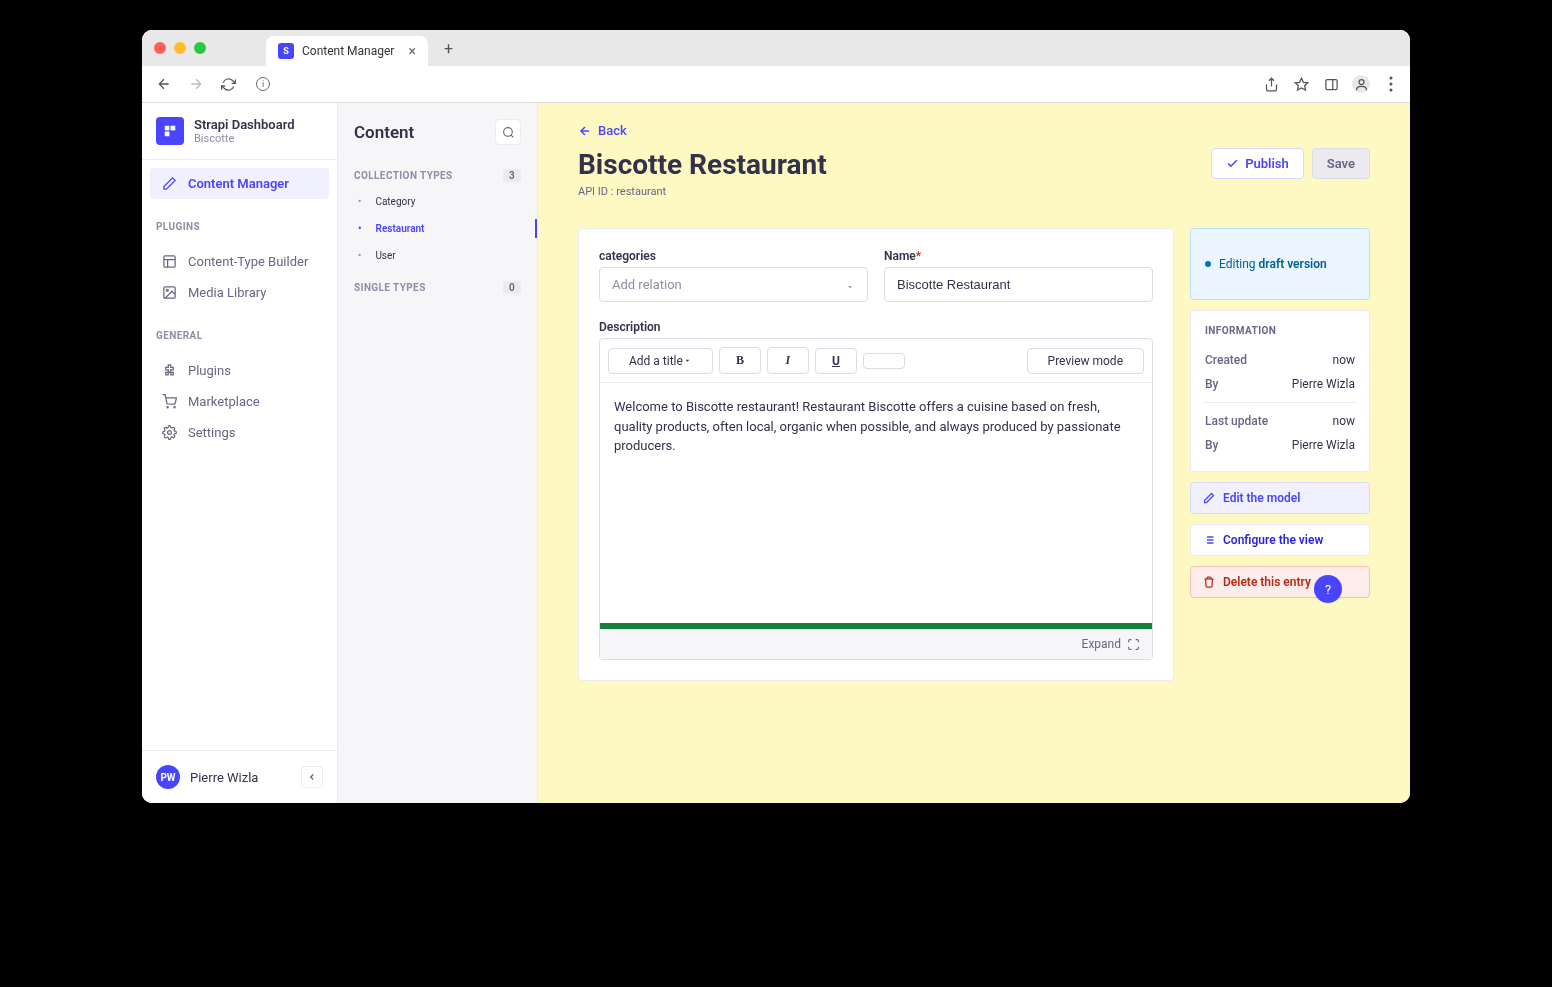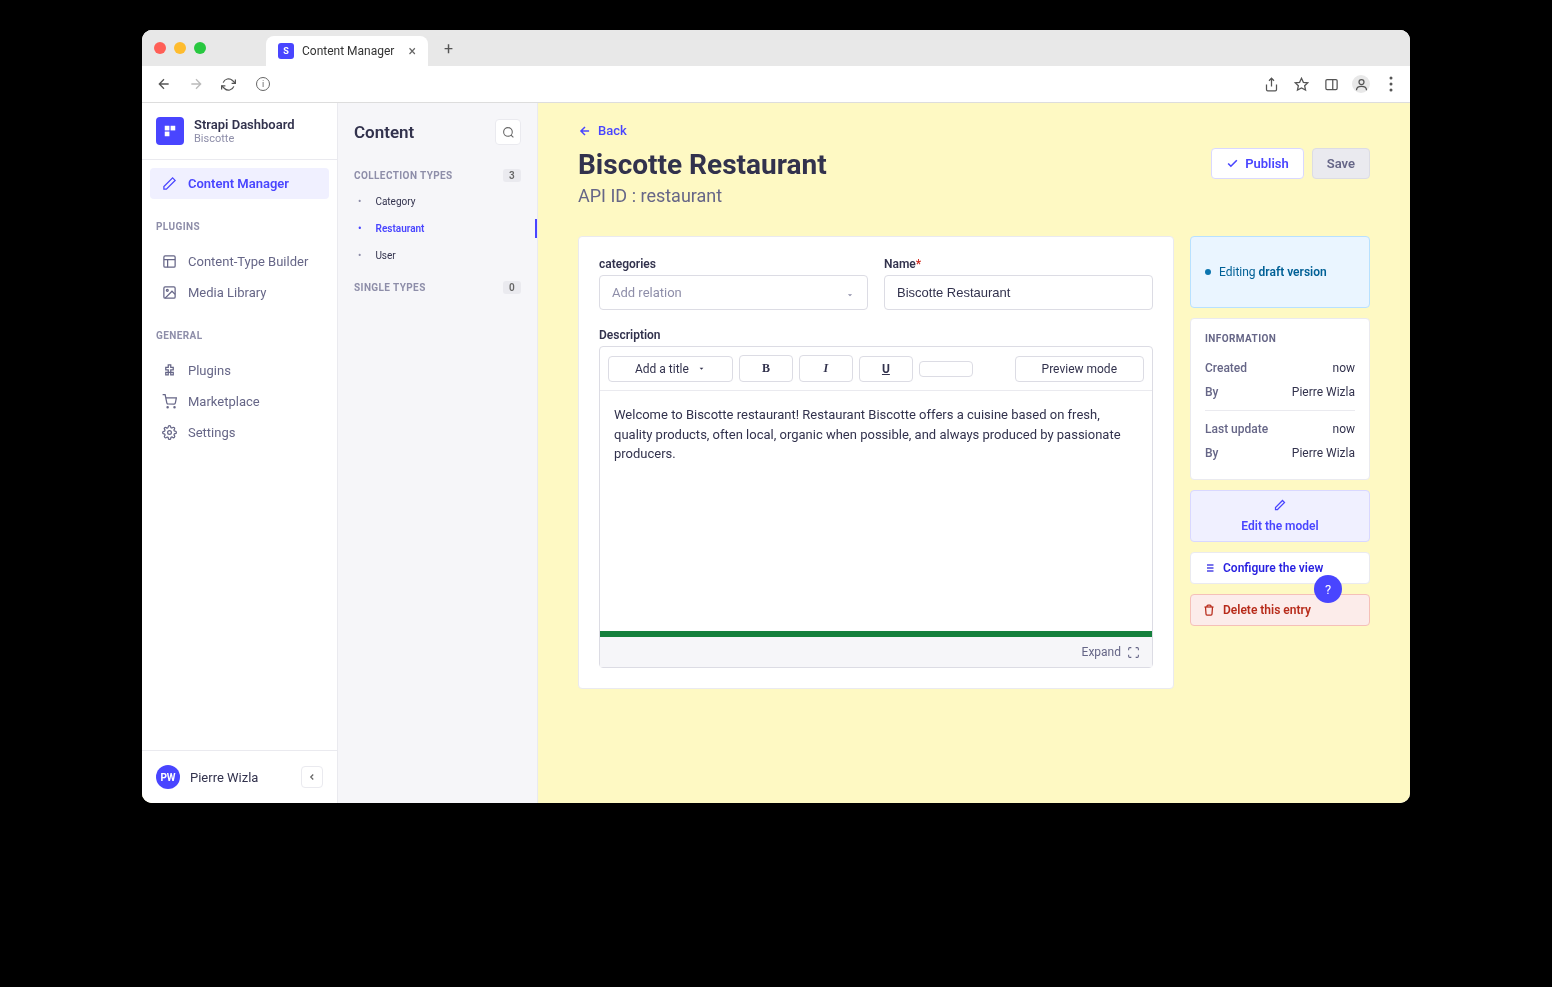--- a/index.html
+++ b/index.html
@@ -50,54 +50,54 @@
 .s2-item { display: flex; align-items: center; gap: 8px; padding: 8px 16px 8px 20px; font-size: 10px; color: #32324d; cursor: pointer; position: relative; text-align: right; }
 .s2-item::before { content: "•"; color: #8e8ea9; margin-right: 6px; }
 .s2-item.active { color: #4945ff; font-weight: 600; }
 .s2-item.active::before { color: #4945ff; }
 .s2-item.active::after { content: ""; position: absolute; right: 0; top: 4px; bottom: 4px; width: 2px; background: #4945ff; }
 
 .main { flex: 1; padding: 20px 40px; overflow-y: auto; }
 .back-link { display: flex; align-items: center; gap: 6px; color: #4945ff; font-size: 13px; font-weight: 500; cursor: pointer; margin-bottom: 10px; }
 .page-header { display: flex; justify-content: space-between; align-items: flex-start; }
 .page-title { font-size: 28px; font-weight: 700; color: #32324d; }
-.page-subtitle { font-size: 18px; color: #666687; margin-top: 4px; }
+.page-subtitle { font-size: 11px; color: #666687; margin-top: 4px; }
 .header-actions { display: flex; gap: 8px; }
 .btn { padding: 7px 14px; border-radius: 4px; font-size: 13px; font-weight: 600; cursor: pointer; display: flex; align-items: center; gap: 6px; border: 1px solid transparent; }
 .btn-publish { background: #fff; color: #4945ff; border: 1px solid #d9d8ff; }
 .btn-save { background: #eaeaef; color: #666687; border: 1px solid #dcdce4; }
 
 .content-row { display: flex; gap: 16px; margin-top: 30px; }
 .form-card { flex: 1; background: #fff; border: 1px solid #eaeaef; border-radius: 4px; padding: 20px; }
 .form-row { display: flex; gap: 16px; margin-bottom: 18px; }
 .form-field { flex: 1; display: flex; flex-direction: column; gap: 4px; }
 .form-label { font-size: 12px; font-weight: 600; color: #32324d; }
 .req { color: #d02b20; }
 .input, .select { border: 1px solid #dcdce4; border-radius: 4px; padding: 9px 12px; font-size: 13px; color: #32324d; background: #fff; }
 .select { display: flex; justify-content: space-between; align-items: flex-end; color: #8e8ea9; cursor: pointer; }
 
 .editor { border: 1px solid #dcdce4; border-radius: 4px; }
 .editor-toolbar { display: flex; align-items: center; gap: 6px; padding: 8px; border-bottom: 1px solid #eaeaef; }
-.tb-item { border: 1px solid #dcdce4; border-radius: 4px; padding: 5px 26px; font-size: 12px; color: #32324d; display: flex; align-items: center; gap: 8px; cursor: pointer; background: #fff; }
+.tb-item { border: 1px solid #dcdce4; border-radius: 4px; padding: 5px 20px; font-size: 12px; color: #32324d; display: flex; align-items: center; gap: 0; cursor: pointer; background: #fff; }
 .tb-icon { width: 28px; justify-content: center; font-weight: bold; }
 .tb-spacer { flex: 1; }
 .editor-body { padding: 14px; font-size: 13px; color: #32324d; min-height: 240px; line-height: 1.5; }
 .editor-footer { display: flex; justify-content: flex-end; align-items: center; gap: 6px; padding: 8px 12px; border-top: 6px solid #15803d; background: #f6f6f9; font-size: 12px; color: #666687; cursor: pointer; }
 
 .right-col { width: 180px; display: flex; flex-direction: column; gap: 10px; }
 .status-box { border: 1px solid #b8e1ff; background: #eaf5ff; border-radius: 4px; padding: 28px 14px; font-size: 12px; color: #006096; display: flex; align-items: center; gap: 8px; }
 .status-dot { width: 6px; height: 6px; border-radius: 50%; background: #0c75af; }
 .status-box strong { font-weight: 600; }
 .info-card { background: #fff; border: 1px solid #eaeaef; border-radius: 4px; padding: 14px; }
 .info-title { font-size: 10px; font-weight: 700; color: #666687; letter-spacing: 0.4px; margin-bottom: 12px; }
 .info-row { display: flex; justify-content: space-between; font-size: 12px; color: #32324d; padding: 5px 0; }
 .info-row .label { color: #666687; font-weight: 500; }
 .info-sep { height: 1px; background: #eaeaef; margin: 6px 0; }
 .action-btn { border: 1px solid; border-radius: 4px; padding: 8px 12px; font-size: 12px; font-weight: 600; display: flex; align-items: center; gap: 8px; cursor: pointer; }
-.action-edit { background: #f0f0ff; color: #4945ff; border-color: #d9d8ff; flex-direction: column; }
+.action-edit { background: #f0f0ff; color: #4945ff; border-color: #d9d8ff; }
 .action-config { background: #fff; color: #271fe0; border-color: #eaeaef; }
 .action-delete { background: #fcecea; color: #b72b1a; border-color: #f5c0b8; }
 
 .help-fab { position: absolute; right: 68px; bottom: 200px; width: 28px; height: 28px; border-radius: 50%; background: #4945ff; color: #fff; display: flex; align-items: center; justify-content: center; font-size: 13px; cursor: pointer; }
 .browser-inner-wrap { position: relative; }
 svg { display: block; }
 </style>
 </head>
 <body>
 

